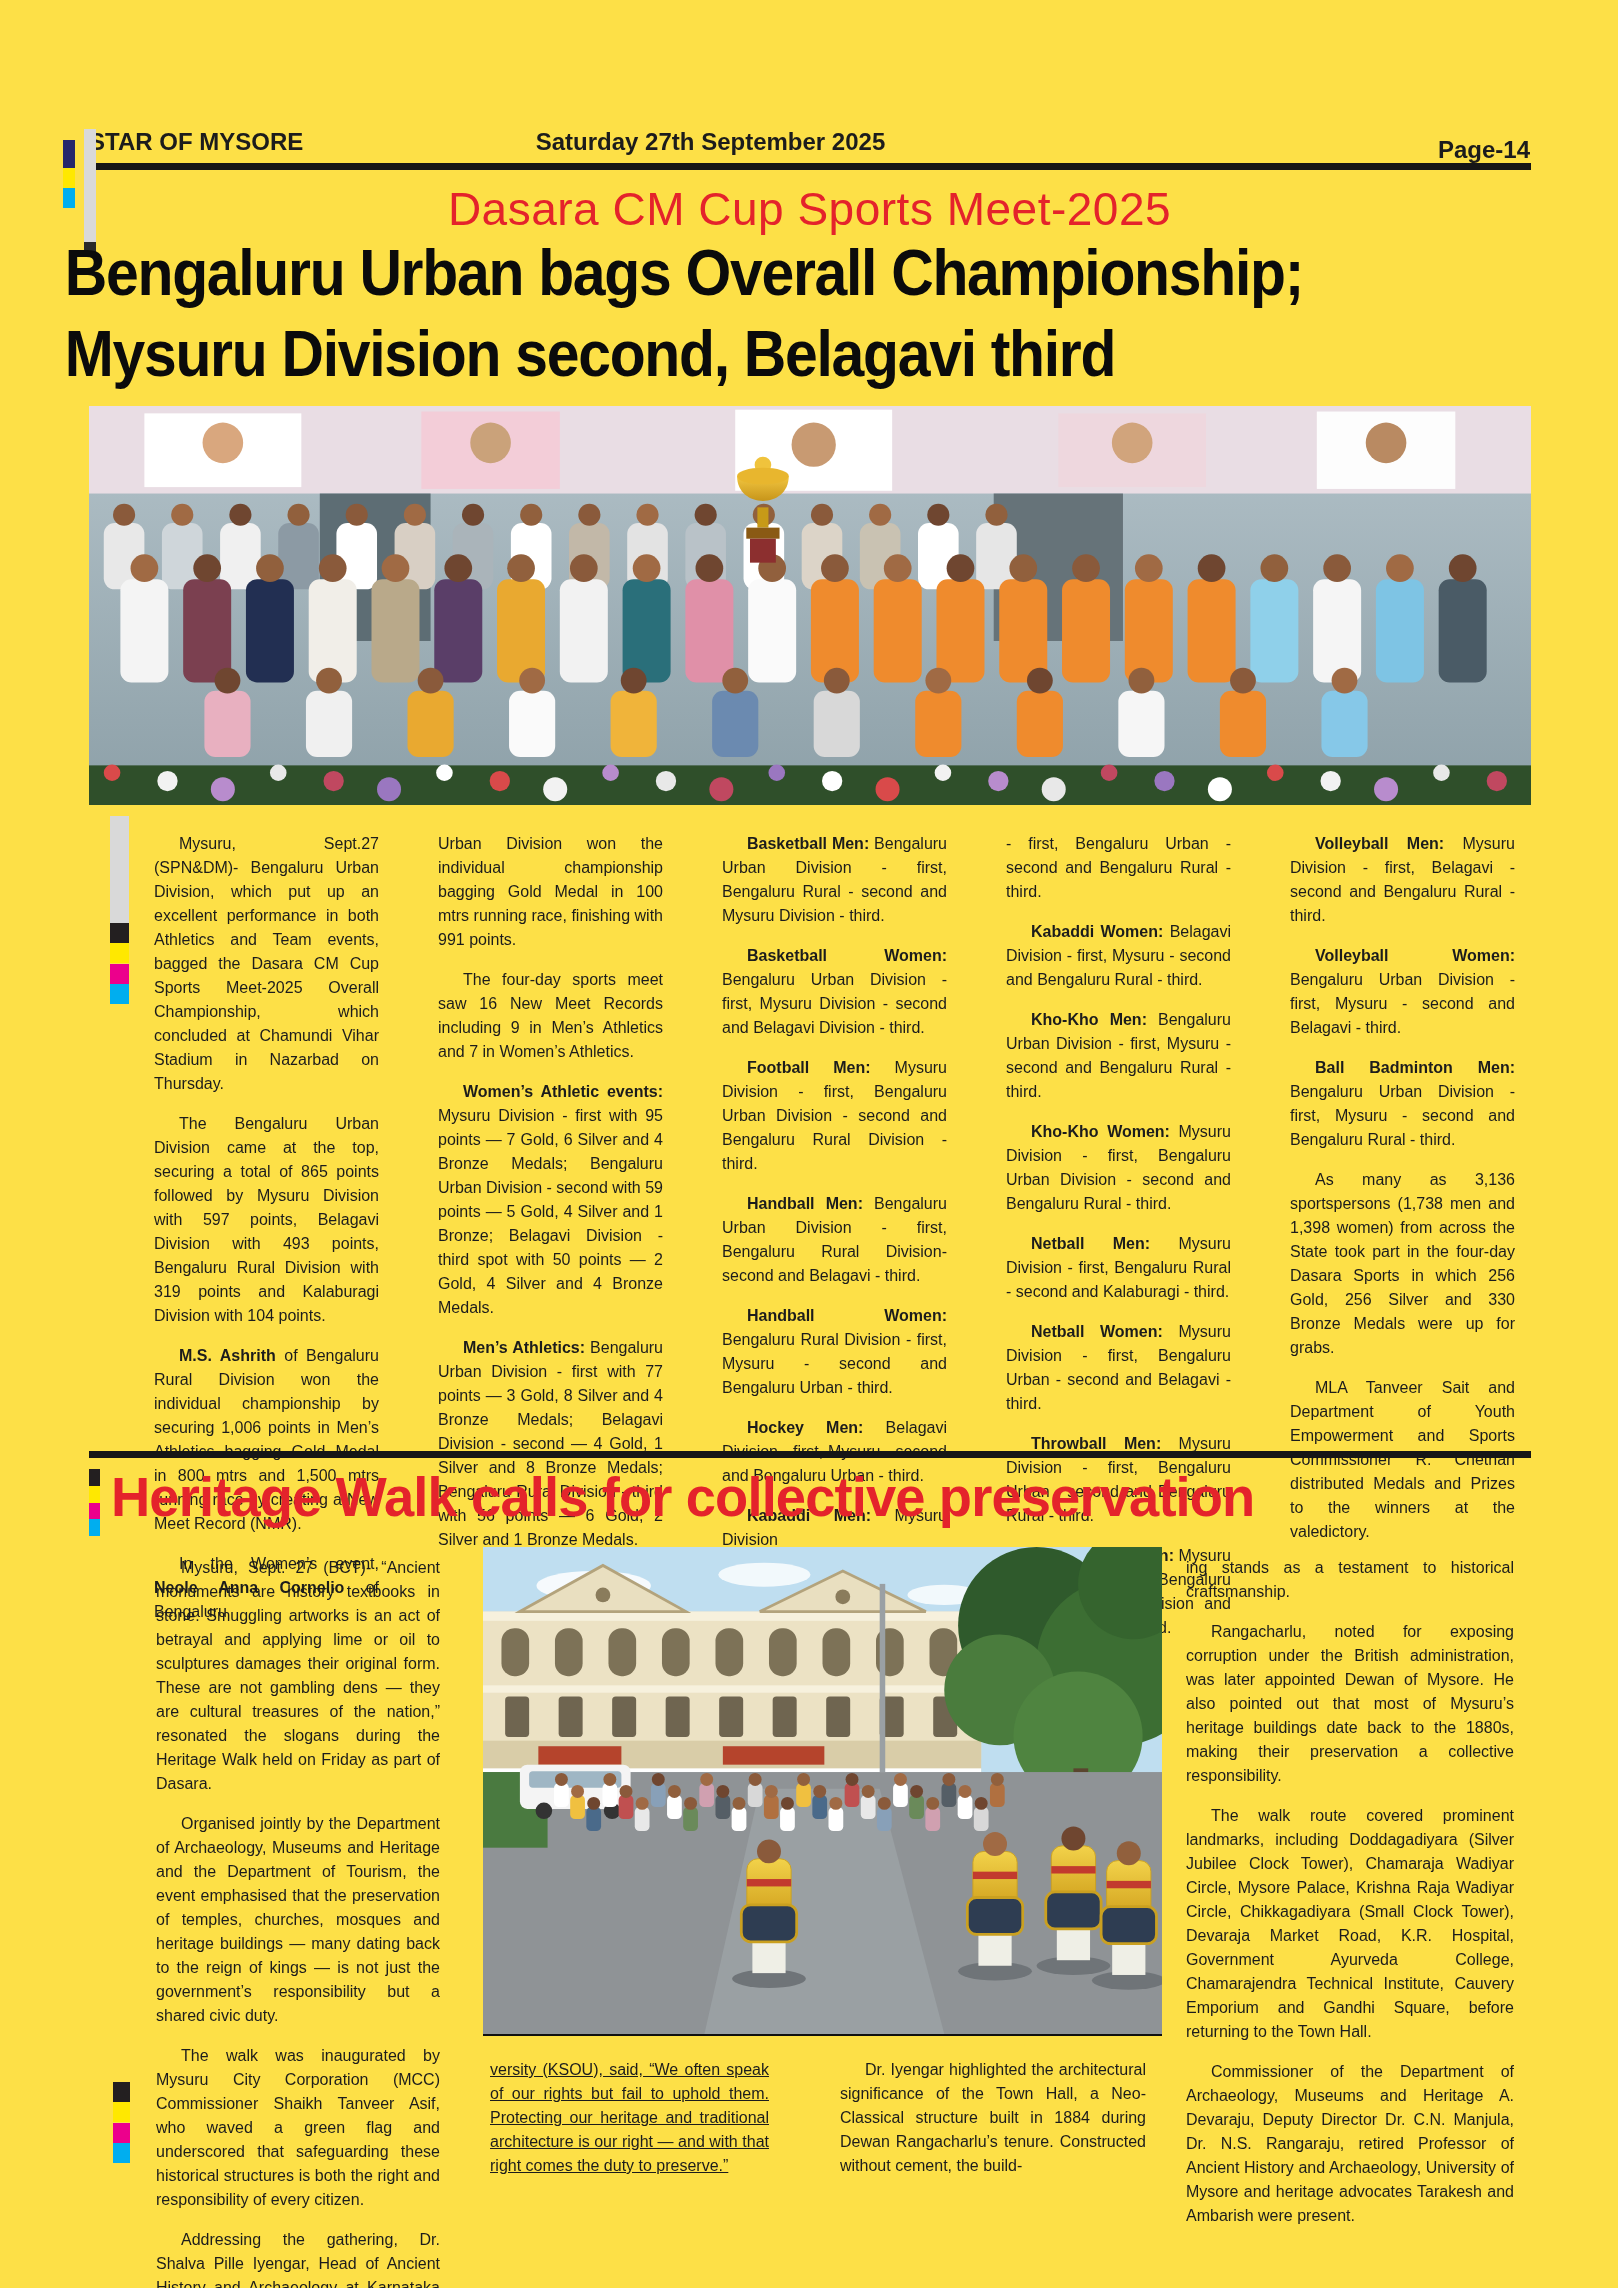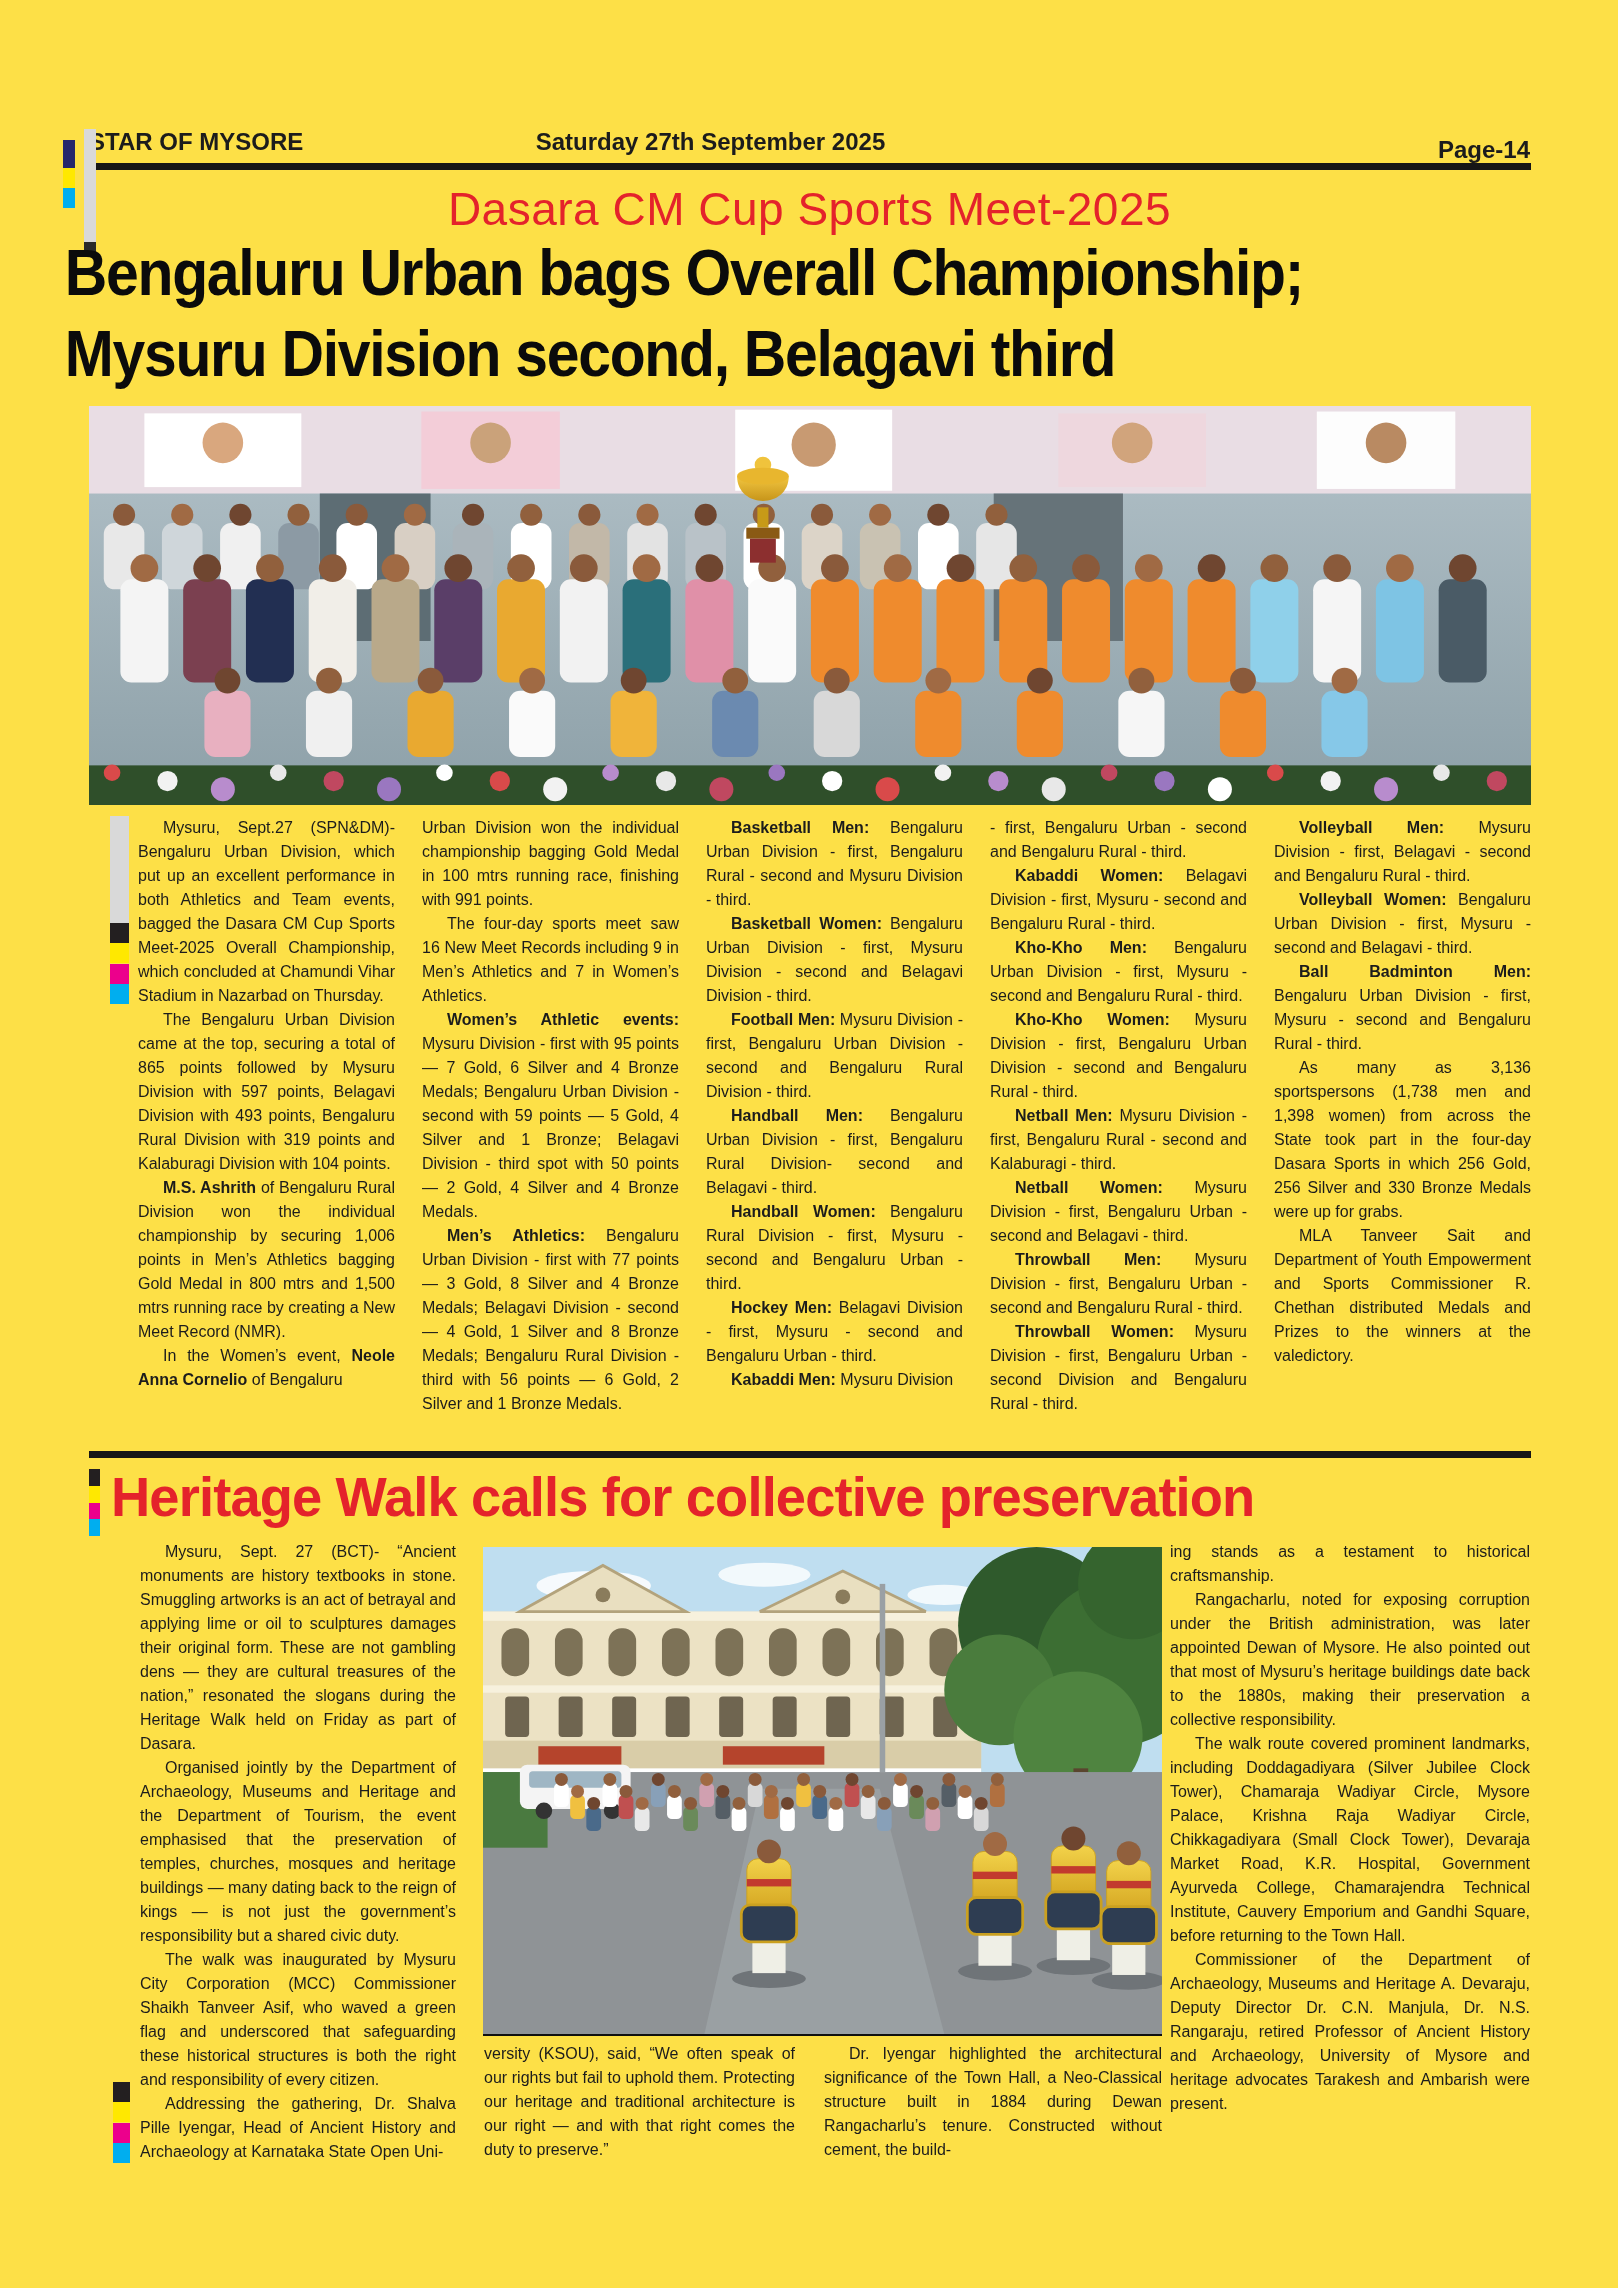--- a/index.html
+++ b/index.html
@@ -19,31 +19,31 @@
   .headline{position:absolute;left:0;top:233px;width:100%;text-align:left;color:#0b0b0b;}
   .headline .hl{display:block;font-weight:bold;font-size:64px;line-height:81px;
     letter-spacing:-1.4px; transform:scaleX(.92); transform-origin:center;}
   
   .photo-main{position:absolute;left:89px;top:406px;width:1442px;height:399px;overflow:hidden;}
   .photo-main svg{display:block;width:100%;height:100%;}
   .photo-heritage{position:absolute;left:483px;top:1547px;width:679px;height:487px;overflow:hidden;border-bottom:2.8px solid #101010;}
   .photo-heritage svg{display:block;width:100%;height:100%;}
   
   .bodytext{font-size:16px;line-height:24px;text-align:justify;color:#1c1c1c;}
-  .bodytext p{margin:0;text-indent:25px;}
+  .bodytext p{margin:16px;text-indent:25px;}
   .bodytext p.noindent{text-indent:0;}
   .bodytext b{font-weight:bold;}
   .sports-cols{position:absolute;left:138px;top:816px;width:1392px;display:flex;gap:27px;}
   .scol{width:257px;flex:0 0 257px;}
   .sports-rule{position:absolute;left:89px;top:1451px;width:1442px;height:6.5px;background:var(--ink);}
   .h2red{position:absolute;left:111px;top:1464px;width:1440px;
     font-size:56px;line-height:65px;font-weight:bold;color:var(--red);letter-spacing:-0.9px;
     transform:scaleX(.97);transform-origin:left;}
   .h-left{position:absolute;left:140px;top:1540px;width:316px;}
-  .h-bp1{position:absolute;left:484px;top:2042px;width:311px;}
+  .h-bp1{position:absolute;left:474px;top:2042px;width:311px;text-decoration:underline;}
   .h-bp2{position:absolute;left:824px;top:2042px;width:338px;}
   .h-right{position:absolute;left:1170px;top:1540px;width:360px;}
   
   .mark{position:absolute;}
 </style>
 </head>
 <body>
 
 <div class="page">
 

